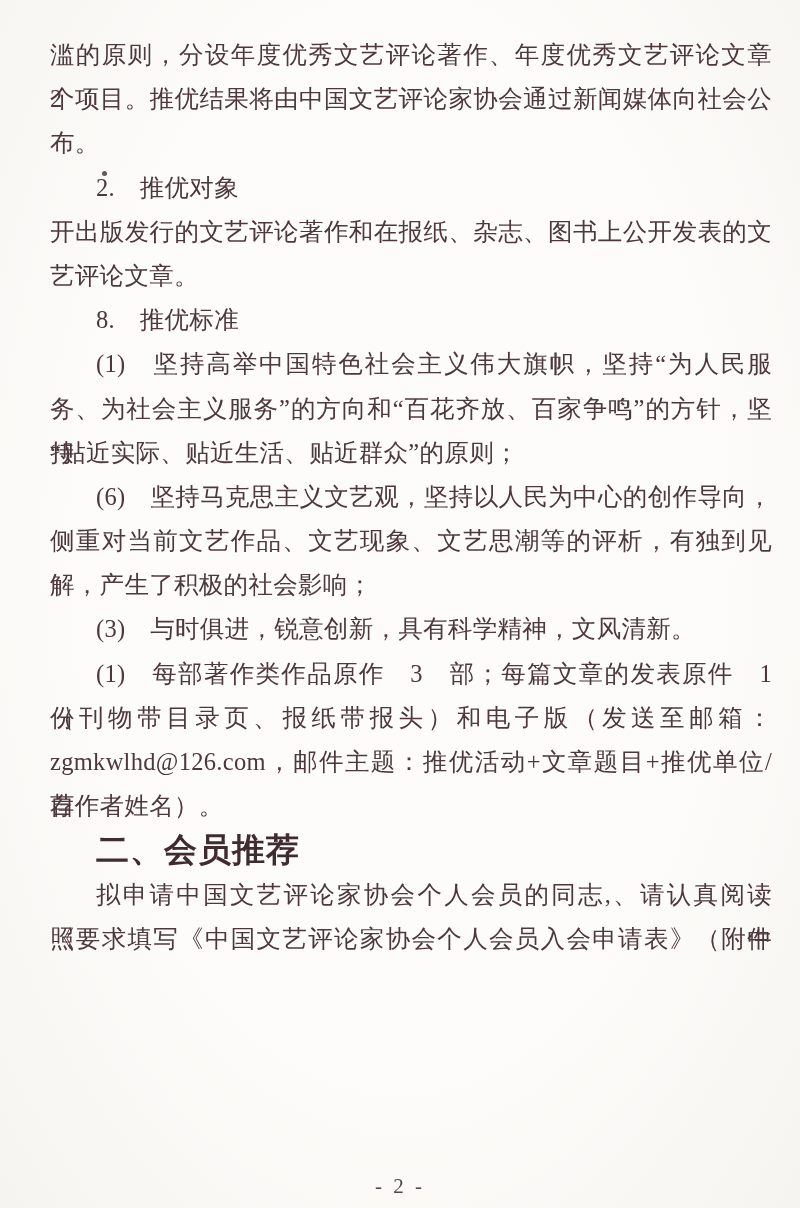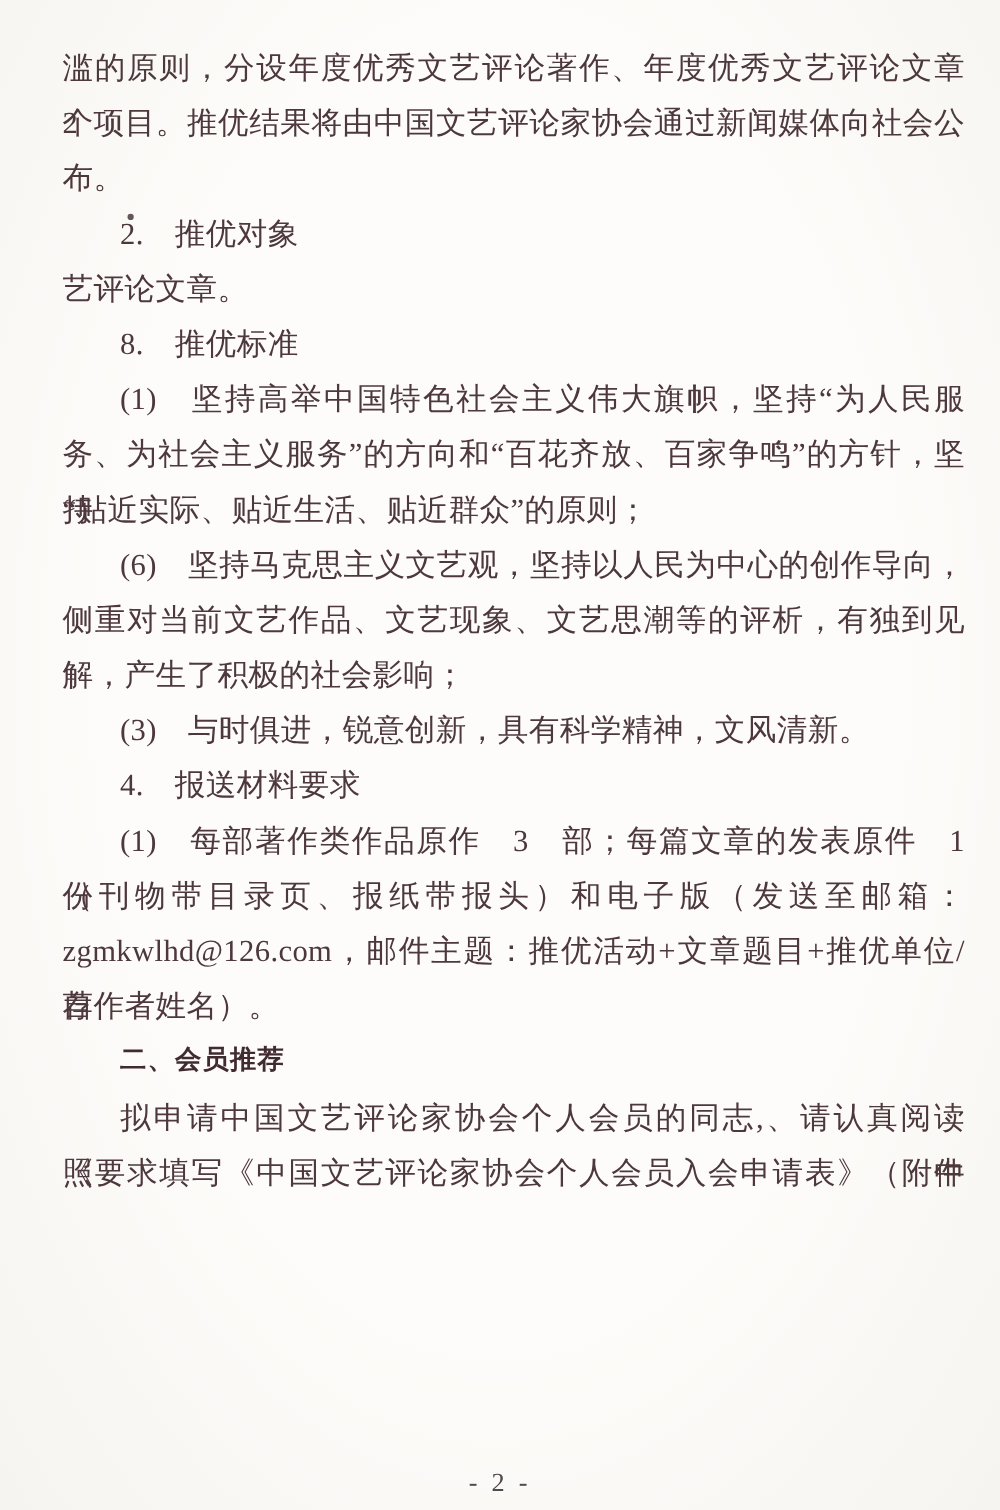--- a/index.html
+++ b/index.html
@@ -34,24 +34,24 @@
     letter-spacing: 0.3px;
   }
   .line.j {
     text-align: justify;
     text-align-last: justify;
   }
   .line.ind {
     text-indent: 46px;
   }
   .line.bold {
-    font-family: Liberation Mono, monospace;
+    font-family: Liberation Sans, sans-serif;
     font-weight: bold;
     color: #402b31;
-    font-size: 21px;
+    font-size: 33px;
     letter-spacing: 1px;
   }
   .footer {
     position: absolute;
     top: 1174px;
     left: 0;
     width: 800px;
     text-align: center;
     font-size: 21px;
     color: #50484c;
@@ -71,30 +71,30 @@
 </style>
 </head>
 <body>
 
 <div class="page">
   <div class="doc" id="doc-body">
       <div class="line j">滥的原则，分设年度优秀文艺评论著作、年度优秀文艺评论文章　2</div>
       <div class="line j">个项目。推优结果将由中国文艺评论家协会通过新闻媒体向社会公</div>
       <div class="line">布。</div>
       <div class="line ind">2.　推优对象</div>
+      <div class="line j">开出版发行的文艺评论著作和在报纸、杂志、图书上公开发表的文</div>
       <div class="line">艺评论文章。</div>
       <div class="line ind">8.　推优标准</div>
       <div class="line j ind">(1)　坚持高举中国特色社会主义伟大旗帜，坚持“为人民服</div>
       <div class="line j">务、为社会主义服务”的方向和“百花齐放、百家争鸣”的方针，坚持</div>
       <div class="line">“贴近实际、贴近生活、贴近群众”的原则；</div>
       <div class="line j ind">(6)　坚持马克思主义文艺观，坚持以人民为中心的创作导向，</div>
       <div class="line j">侧重对当前文艺作品、文艺现象、文艺思潮等的评析，有独到见</div>
       <div class="line">解，产生了积极的社会影响；</div>
       <div class="line ind">(3)　与时俱进，锐意创新，具有科学精神，文风清新。</div>
-      <div class="line ind">4.　报送材料要求</div>
       <div class="line j ind">(1)　每部著作类作品原作　3　部；每篇文章的发表原件　1　份</div>
       <div class="line j">（刊物带目录页、报纸带报头）和电子版（发送至邮箱：</div>
       <div class="line j">zgmkwlhd@126.com，邮件主题：推优活动+文章题目+推优单位/自</div>
       <div class="line">荐作者姓名）。</div>
       <div class="line ind bold">二、会员推荐</div>
       <div class="line j ind">拟申请中国文艺评论家协会个人会员的同志,、请认真阅读《中</div>
       <div class="line j">照要求填写《中国文艺评论家协会个人会员入会申请表》（附件</div>
     </div>
   <div class="speckle"></div>
   <div class="footer">- 2 -</div>

